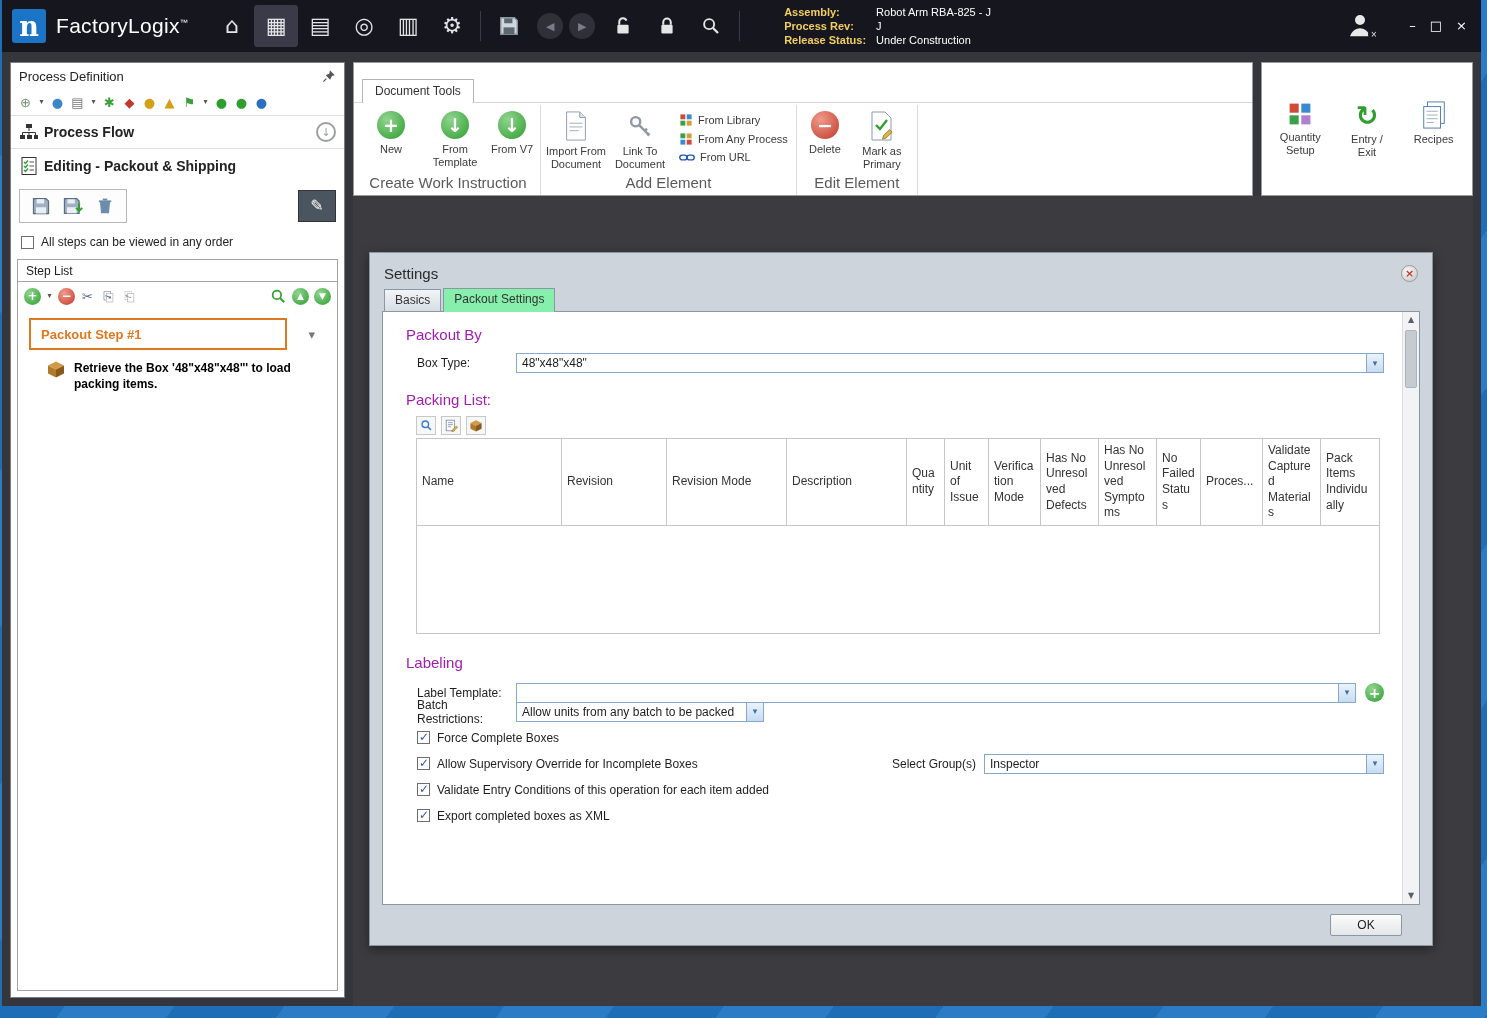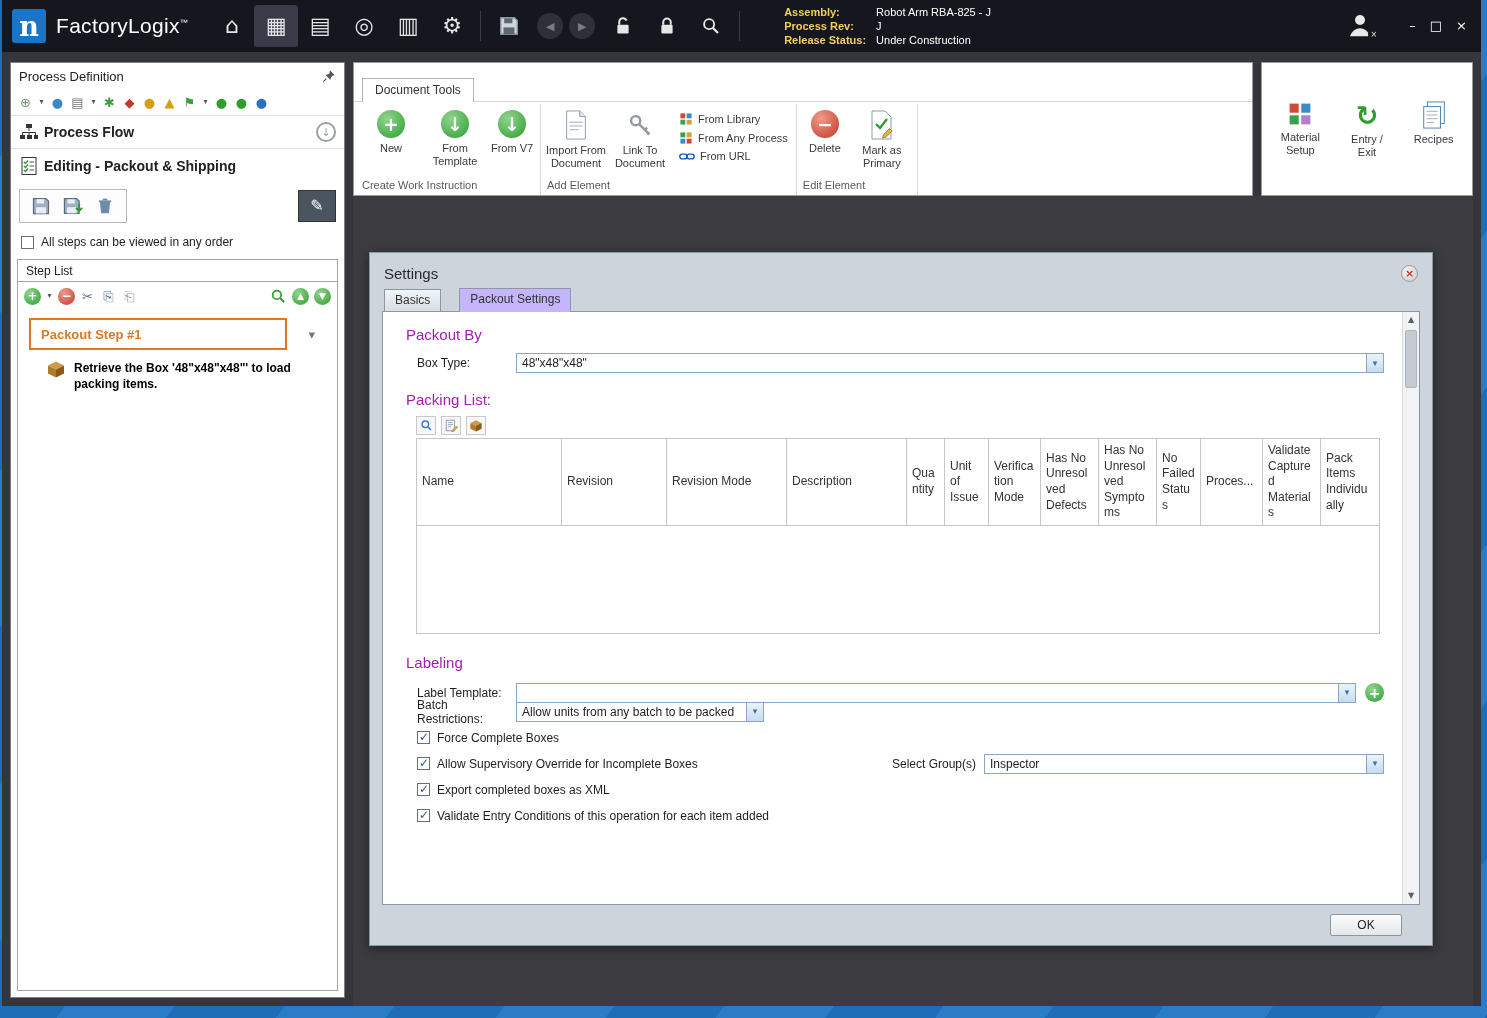--- a/index.html
+++ b/index.html
@@ -61,45 +61,45 @@
   .step-row { display:flex; align-items:center; margin:8px 10px 0 11px; }
   .step-box { width:258px; height:32px; border:2px solid #e07820; background:#fff; display:flex; align-items:center; padding-left:10px; font-size:13px; font-weight:bold; color:#e07820; }
   .step-chev { margin-left:auto; margin-right:12px; color:#777; font-size:13px; }
   .step-desc { display:flex; margin:10px 10px 0 28px; gap:8px; }
   .step-desc .txt { font-weight:bold; font-size:12px; line-height:1.35; color:#000; }
 
   
   .main { position:absolute; left:351px; top:10px; right:8px; bottom:0; display:flex; flex-direction:column; }
   .ribbon-row { height:134px; display:flex; gap:8px; flex:none; }
   .ribbon { flex:1; background:#fff; border:1px solid #98989e; display:flex; flex-direction:column; }
-  .ribbon-tabs { height:39px; display:flex; align-items:flex-end; padding-left:8px; border-bottom:1px solid #d5d5d5; }
+  .ribbon-tabs { height:45px; display:flex; align-items:flex-end; padding-left:8px; border-bottom:1px solid #d5d5d5; }
   .ribbon-tab { padding:4px 12px 5px; border:1px solid #b4b4b4; border-bottom:none; background:#fff; font-size:12px; color:#333; margin-bottom:-1px; position:relative; z-index:1; }
   .ribbon-body { flex:1; display:flex; padding:2px 2px 0; }
   .rgroup { display:flex; flex-direction:column; border-right:1px solid #dcdcdc; padding:2px 4px 0; }
   .rgroup-items { flex:1; display:flex; align-items:flex-start; gap:2px; }
   .rbtn { width:62px; padding-top:4px; display:flex; flex-direction:column; align-items:center; gap:4px; text-align:center; font-size:11px; color:#3a3a3a; line-height:1.18; }
   .rbtn.narrow { width:48px; }
-  .rgroup-label { font-size:11px; color:#5a5a5a; text-align:left; padding:3px 2px 4px; }
+  .rgroup-label { font-size:15px; color:#5a5a5a; text-align:center; padding:3px 2px 4px; }
   .bigcirc { width:28px; height:28px; border-radius:50%; color:#fff; font-size:19px; font-weight:bold; }
   .bigcirc.green { background:radial-gradient(circle at 35% 30%,#8fd48f,#2f9e2f); }
   .bigcirc.red { background:radial-gradient(circle at 35% 30%,#f09a8a,#c0392b); }
   .stack { display:flex; flex-direction:column; justify-content:flex-start; gap:5px; padding:6px 4px 0 6px; }
   .stack-item { display:flex; align-items:center; gap:5px; font-size:11px; color:#3a3a3a; white-space:nowrap; }
   .ribbon-right { width:212px; background:#fff; border:1px solid #98989e; display:flex; align-items:flex-start; gap:14px; padding:34px 12px 0; }
   .ribbon-right .rbtn { width:60px; }
   .content { flex:1; background:#3b3b40; position:relative; }
 
   
   .dialog { position:absolute; left:16px; top:56px; width:1064px; height:694px; background:#cdd4db; border:1px solid #8a98a6; box-shadow:0 3px 10px rgba(0,0,0,.4); display:flex; flex-direction:column; }
   .dlg-header { height:34px; display:flex; align-items:center; padding:6px 14px 0; }
   .dlg-title { font-size:15px; color:#2a2a2a; }
   .dlg-close { margin-left:auto; width:17px; height:17px; border-radius:50%; background:radial-gradient(circle at 35% 30%,#f5f5f5,#c9c9c9); border:1px solid #999; color:#c0392b; font-size:11px; font-weight:bold; }
   .dlg-tabs { height:24px; display:flex; align-items:flex-end; padding-left:14px; }
   .dlg-tab { padding:3px 10px 4px; font-size:12px; color:#333; border:1px solid #8a98a6; border-bottom:none; background:linear-gradient(#f2f5f8,#d8dee4); margin-right:2px; }
-  .dlg-tab.active { background:#c4b5fd; position:relative; z-index:2; margin-bottom:-1px; padding-bottom:6px;margin-left:16px; }
+  .dlg-tab.active { background:#86efac; position:relative; z-index:2; margin-bottom:-1px; padding-bottom:6px; }
   .dlg-content { flex:1; margin:0 12px; background:#fff; border:1px solid #8a98a6; position:relative; overflow:hidden; }
   .dlg-scroll { position:absolute; right:0; top:0; bottom:0; width:17px; background:#f2f3f5; border-left:1px solid #dcdcdc; }
   .scr-btn { height:16px; display:flex; align-items:center; justify-content:center; font-size:8px; color:#5a6068; width:100%; }
   .scr-btn.bottom { position:absolute; bottom:0; }
   .scr-thumb { position:absolute; top:18px; left:2px; right:2px; height:58px; background:#c6cbd1; border:1px solid #aeb4bb; border-radius:2px; }
   .dlg-inner { position:absolute; left:0; right:17px; top:0; bottom:0; padding:10px 0 0 23px; }
   .h-blue { font-size:15px; color:#a21caf; }
   .frow { display:flex; align-items:center; margin-left:11px; margin-right:18px; }
   .flabel { font-size:12px; color:#1e1e1e; }
   .combo { display:flex; align-items:stretch; height:20px; background:#fff; border:1px solid #86a7c9; font-size:12px; color:#1e1e1e; }
@@ -422,21 +422,21 @@
         </div>
 
         <div class="ribbon-right">
           <div class="rbtn">
             <svg width="26" height="26" viewBox="0 0 20 20">
                 <rect x="2" y="2" width="7" height="7" fill="#d04a3a"></rect>
                 <rect x="11" y="2" width="7" height="7" fill="#3a8ad0"></rect>
                 <rect x="2" y="11" width="7" height="7" fill="#3aa04a"></rect>
                 <rect x="11" y="11" width="7" height="7" fill="#b080d0"></rect>
               </svg>
-            <span>Material Setup</span>
+            <span>Quantity Setup</span>
           </div>
           <div class="rbtn">
             <span class="uicon" style="font-size:27px;color:#2f9e2f;font-weight:bold;height:28px">↻</span>
             <span>Entry / Exit</span>
           </div>
           <div class="rbtn narrow">
             <svg width="26" height="28" viewBox="0 0 26 30">
                 <rect x="6" y="1" width="18" height="23" fill="#fff" stroke="#4a7ab0"></rect>
                 <rect x="2" y="6" width="18" height="23" fill="#fff" stroke="#4a7ab0"></rect>
                 <path d="M5 11h12M5 15h12M5 19h12M5 23h8" stroke="#9aaabb"></path>
@@ -561,26 +561,26 @@
                 <span class="flabel">Allow Supervisory Override for Incomplete Boxes</span>
                 <span class="flabel" style="margin-left:auto;margin-right:8px">Select Group(s)</span>
                 <div class="combo" style="width:400px">
                   <span class="val">Inspector</span>
                   <span class="cbtn uicon">▾</span>
                 </div>
               </div>
 
               <div class="optrow">
                 <span class="cb checked"></span>
-                <span class="flabel">Export completed boxes as XML</span>
+                <span class="flabel">Validate Entry Conditions of this operation for each item added</span>
               </div>
 
               <div class="optrow">
                 <span class="cb checked"></span>
-                <span class="flabel">Validate Entry Conditions of this operation for each item added</span>
+                <span class="flabel">Export completed boxes as XML</span>
               </div>
 
             </div>
 
             <div class="dlg-scroll">
               <div class="scr-btn uicon">▲</div>
               <div class="scr-thumb"></div>
               <div class="scr-btn bottom uicon">▼</div>
             </div>
           </div>

